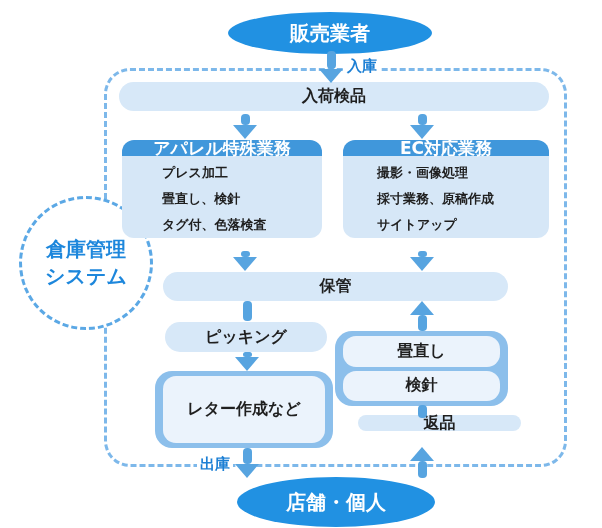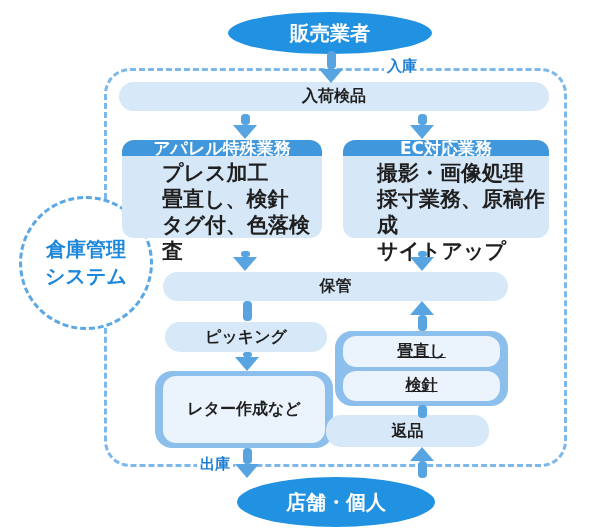--- a/index.html
+++ b/index.html
@@ -27,46 +27,46 @@
   .ellipse.top{left:228px;top:12px;width:204px;height:42px;}
   .ellipse.bottom{left:237px;top:477px;width:198px;height:50px;}
   
   .pill{
     position:absolute;background:#d7e8f8;border-radius:15px;z-index:3;
     display:flex;align-items:center;justify-content:center;font-size:16px;
   }
   .bar-receiving{left:119px;top:82px;width:430px;height:29px;}
   .bar-storage{left:163px;top:272px;width:345px;height:29px;}
   .pill-picking{left:165px;top:322px;width:162px;height:30px;}
-  .pill-returns{left:326px;top:415px;width:163px;height:32px;align-items:center;}
+  .pill-returns{left:358px;top:415px;width:163px;height:16px;align-items:center;}
   
   .proc-box{position:absolute;z-index:3;border-radius:12px;}
   .proc-box .hd{
     height:16px;background:#4097db;border-radius:12px 12px 0 0;color:#ffffff;
     display:flex;align-items:center;justify-content:center;font-size:17px;
   }
   .proc-box .bd{
     background:#d6e7f7;border-radius:0 0 12px 12px;height:82px;
-    padding-top:4px;box-sizing:border-box;font-size:21px;line-height:26px;
+    padding-top:4px;box-sizing:border-box;font-size:13px;line-height:26px;
   }
   .proc-box.left{left:122px;top:140px;width:200px;}
   .proc-box.left .bd{padding-left:40px;}
   .proc-box.right{left:343px;top:140px;width:206px;}
   .proc-box.right .bd{padding-left:34px;}
   
   .group{
     position:absolute;background:#8cbfeb;border-radius:17px;z-index:3;
     display:flex;flex-direction:column;gap:4px;padding:5px 8px;box-sizing:border-box;
   }
   .group .inner-pill{
     flex:1;background:#ebf3fc;border-radius:13px;
     display:flex;align-items:center;justify-content:center;font-size:16px;
   }
   .group-shipping{left:155px;top:371px;width:178px;height:77px;}
-  .group-returns{left:335px;top:331px;width:173px;height:75px;text-decoration:underline;}
+  .group-returns{left:335px;top:331px;width:173px;height:75px;}
   
   .arrow{position:absolute;width:24px;display:flex;flex-direction:column;align-items:center;z-index:4;}
   .arrow .stem{width:9px;background:#57a4e0;border-radius:4px;}
   .arrow .head-down{width:0;height:0;border-left:12px solid transparent;border-right:12px solid transparent;border-top:14px solid #57a4e0;}
   .arrow .head-up{width:0;height:0;border-left:12px solid transparent;border-right:12px solid transparent;border-bottom:14px solid #57a4e0;}
   .stem-only{position:absolute;width:9px;background:#57a4e0;border-radius:4px;z-index:4;}
   
   .flow-label{
     position:absolute;color:#1c7fd4;font-size:15px;background:#ffffff;
     padding:0 3px;z-index:6;line-height:18px;
@@ -85,21 +85,21 @@
   </div>
 
   <div class="ellipse top">
     <span>販売業者</span>
   </div>
 
   <div class="arrow" style="left:319px;top:51px;">
     <div class="stem" style="height:18px;"></div>
     <div class="head-down"></div>
   </div>
-  <div class="flow-label" style="left:344px;top:57px;margin-left:40px;">入庫</div>
+  <div class="flow-label" style="left:344px;top:57px;">入庫</div>
 
   <div class="pill bar-receiving">
     <span>入荷検品</span>
   </div>
 
   <div class="arrow" style="left:233px;top:114px;">
     <div class="stem" style="height:11px;"></div>
     <div class="head-down"></div>
   </div>
   <div class="arrow" style="left:410px;top:114px;">

